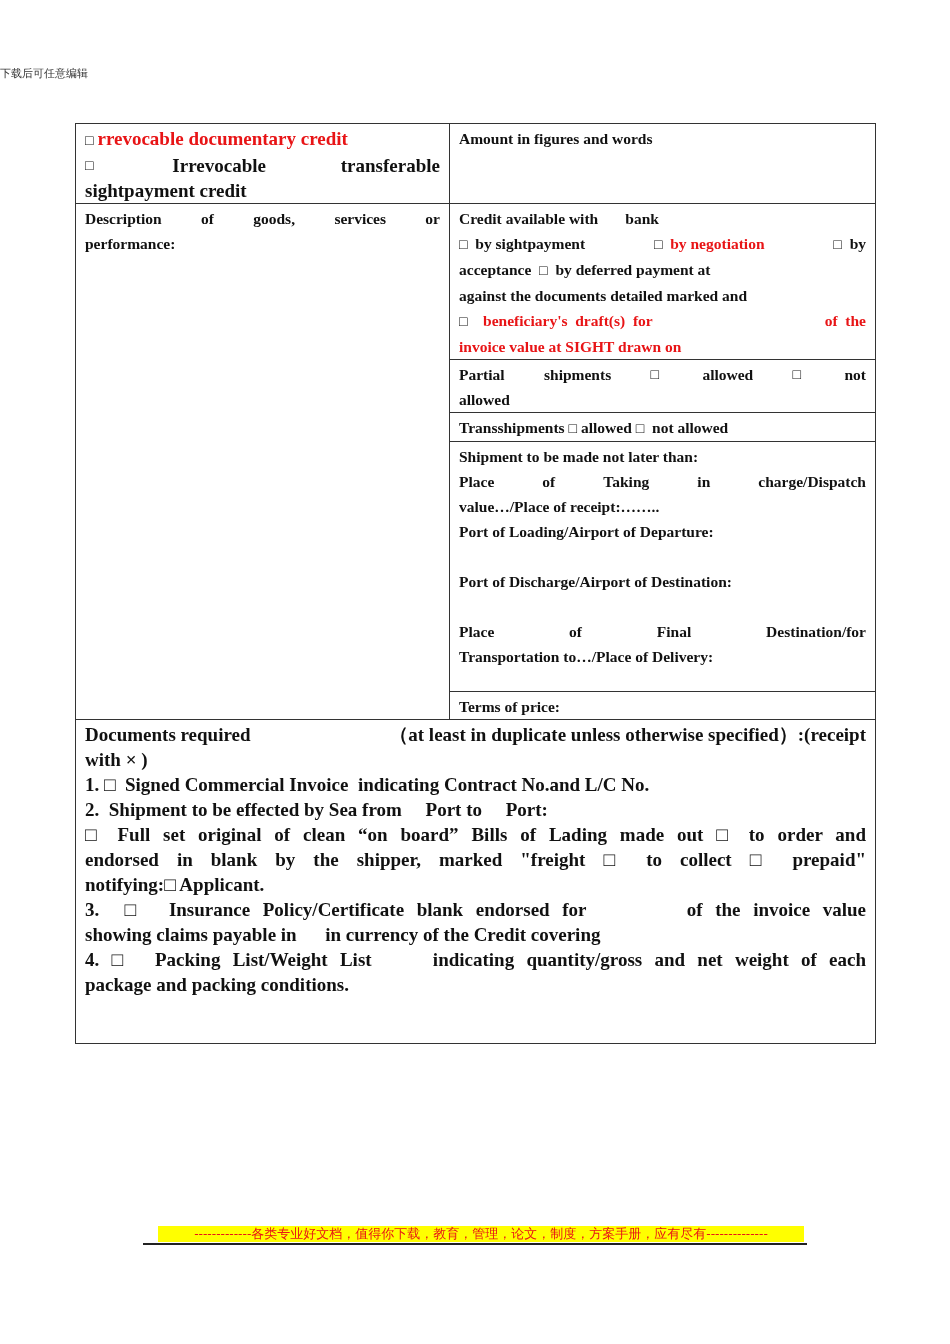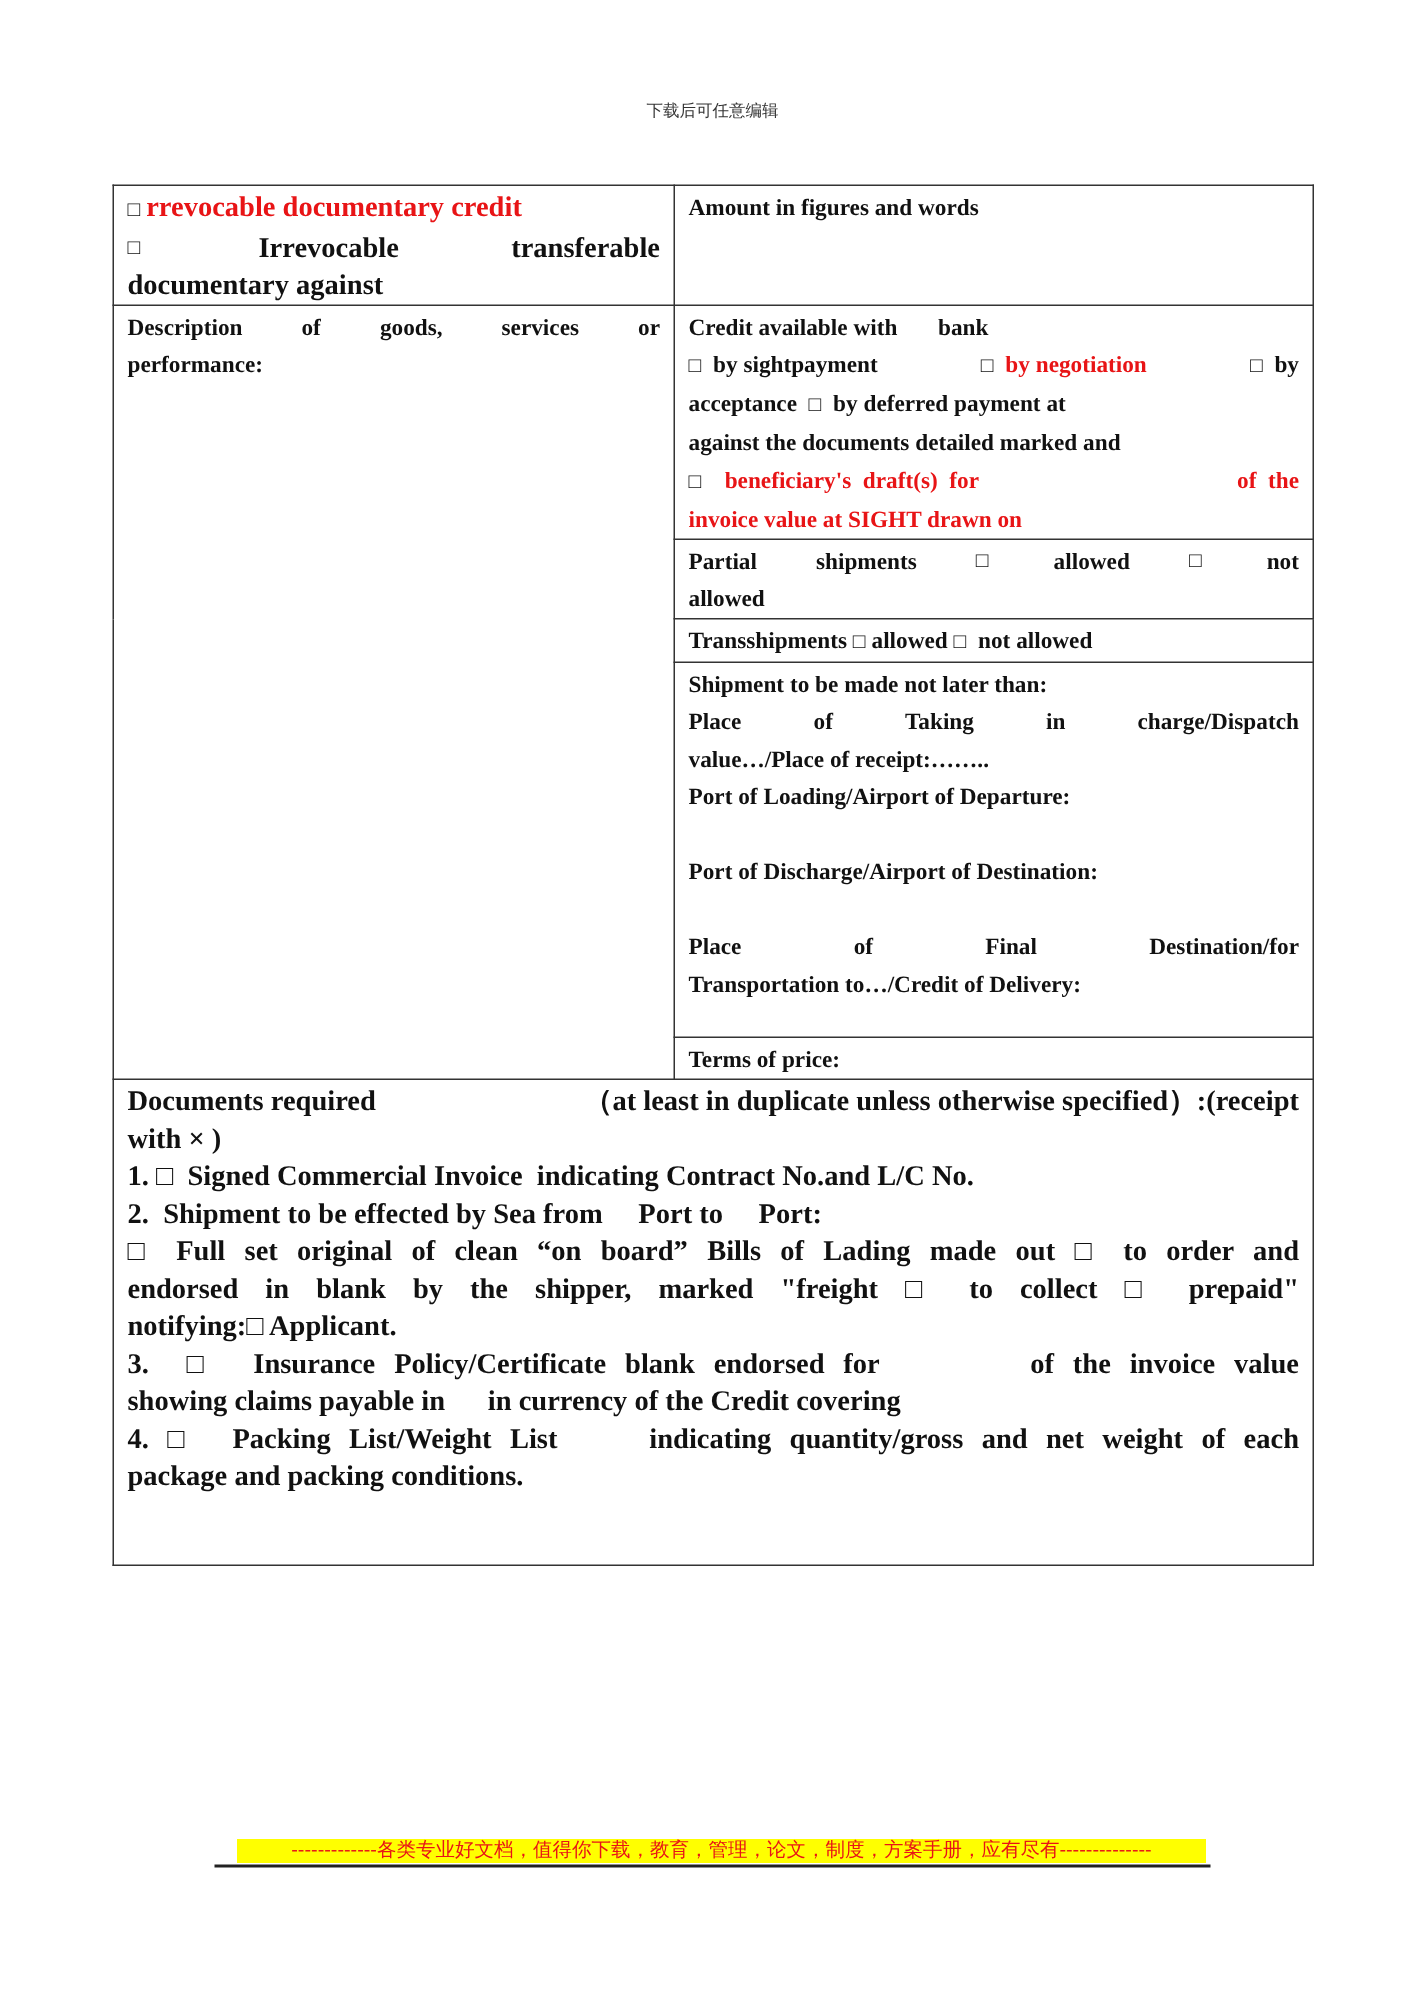--- a/index.html
+++ b/index.html
@@ -1,18 +1,18 @@
 <!DOCTYPE html>
 <html><head>
 <meta charset="utf-8">
 <style>
   html, body { margin: 0; padding: 0; background: #ffffff; }
   body { width: 950px; height: 1344px; position: relative; overflow: hidden; }
   .header-note {
-    position: absolute; top: 66px; left: 0; width: 950px; text-align: center;
+    position: absolute; top: 66px; left: 0; width: 950px; 
     font-family: "DejaVu Serif", serif; font-size: 11px; color: #333;
   }
   table.lc {
     position: absolute; top: 123px; left: 75px; width: 800px;
     border-collapse: collapse; table-layout: fixed; padding-left: 34px;
   }
   table.lc td {
     border: 1px solid #333; vertical-align: top; padding: 2px 9px 0 9px;
     font-family: Liberation Serif, serif; font-weight: bold; font-size: 15.5px;
     line-height: 25px; color: #111; text-align: justify;
@@ -44,21 +44,21 @@
       <tr style="height:76px">
     <td class="cond">
       <span class="line">
         <span class="cb">□</span><span class="red">rrevocable documentary credit</span>
       </span>
       <span class="line spread">
         <span class="cb">□</span>
         <span>Irrevocable</span>
         <span>transferable</span>
       </span>
-      <span class="line">documentary against</span>
+      <span class="line">sightpayment credit</span>
     </td>
     <td>
       <span class="line">Amount in figures and words</span>
     </td>
   </tr>
   <tr style="height:150px">
     <td rowspan="5">
       <span class="line spread">
         <span>Description</span>
         <span>of</span>
@@ -123,21 +123,21 @@
       <span class="line">Port of Loading/Airport of Departure:</span>
       <span class="gap"></span>
       <span class="line">Port of Discharge/Airport of Destination:</span>
       <span class="gap"></span>
       <span class="line spread">
         <span>Place</span>
         <span>of</span>
         <span>Final</span>
         <span>Destination/for</span>
       </span>
-      <span class="line">Transportation to…/Credit of Delivery:</span>
+      <span class="line">Transportation to…/Place of Delivery:</span>
     </td>
   </tr>
   <tr style="height:25px">
     <td>
       <span class="line">Terms of price:</span>
     </td>
   </tr>
   <tr style="height:324px">
     <td colspan="2" class="cond">
       <span class="line spread">

